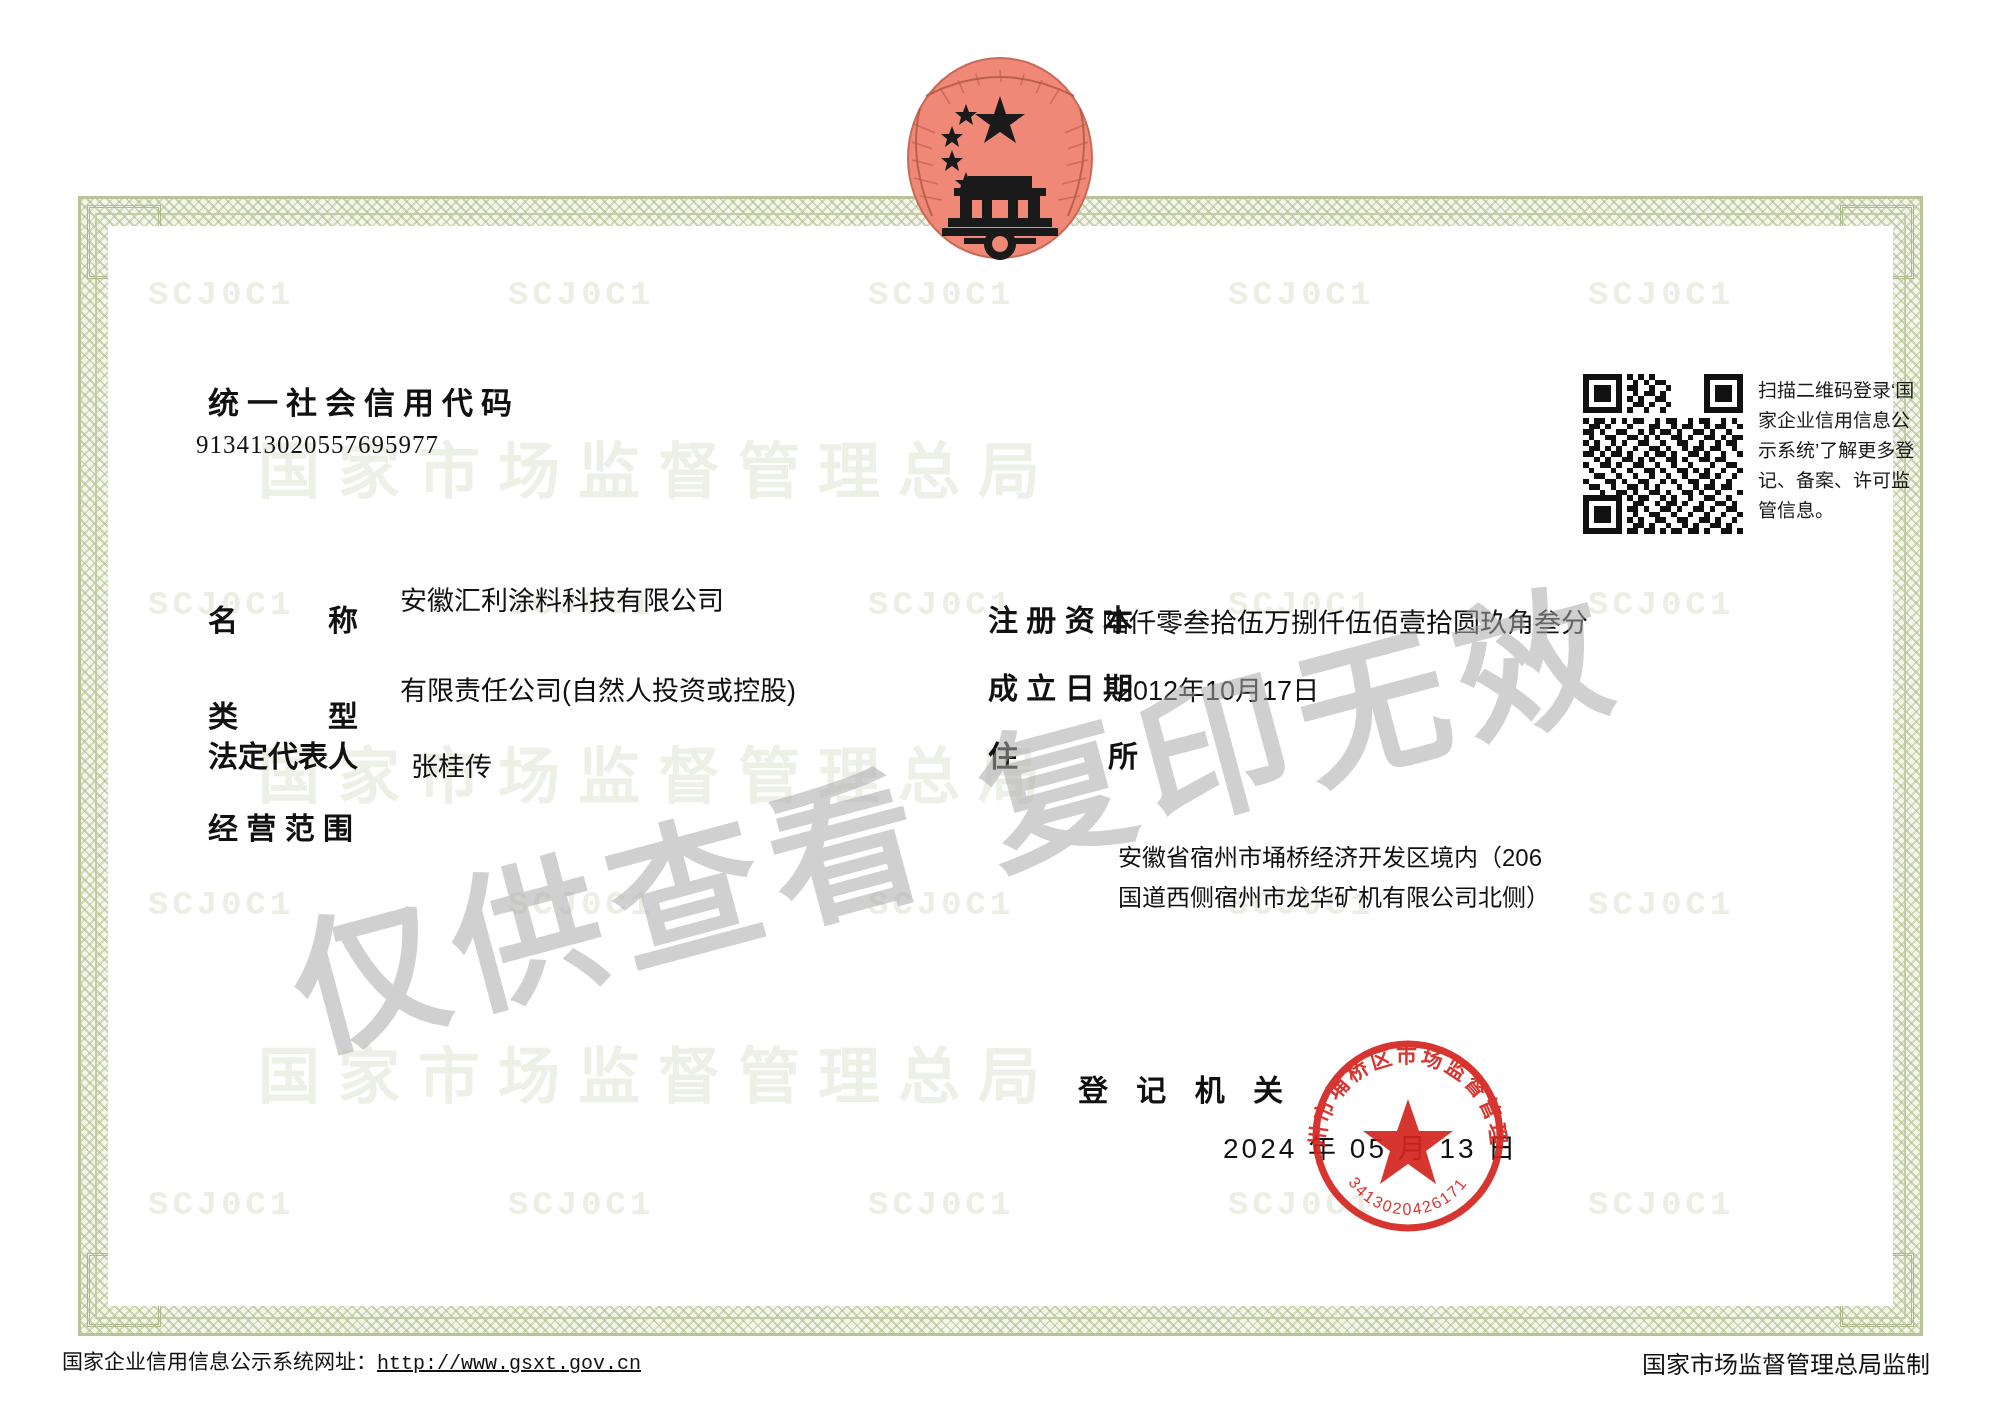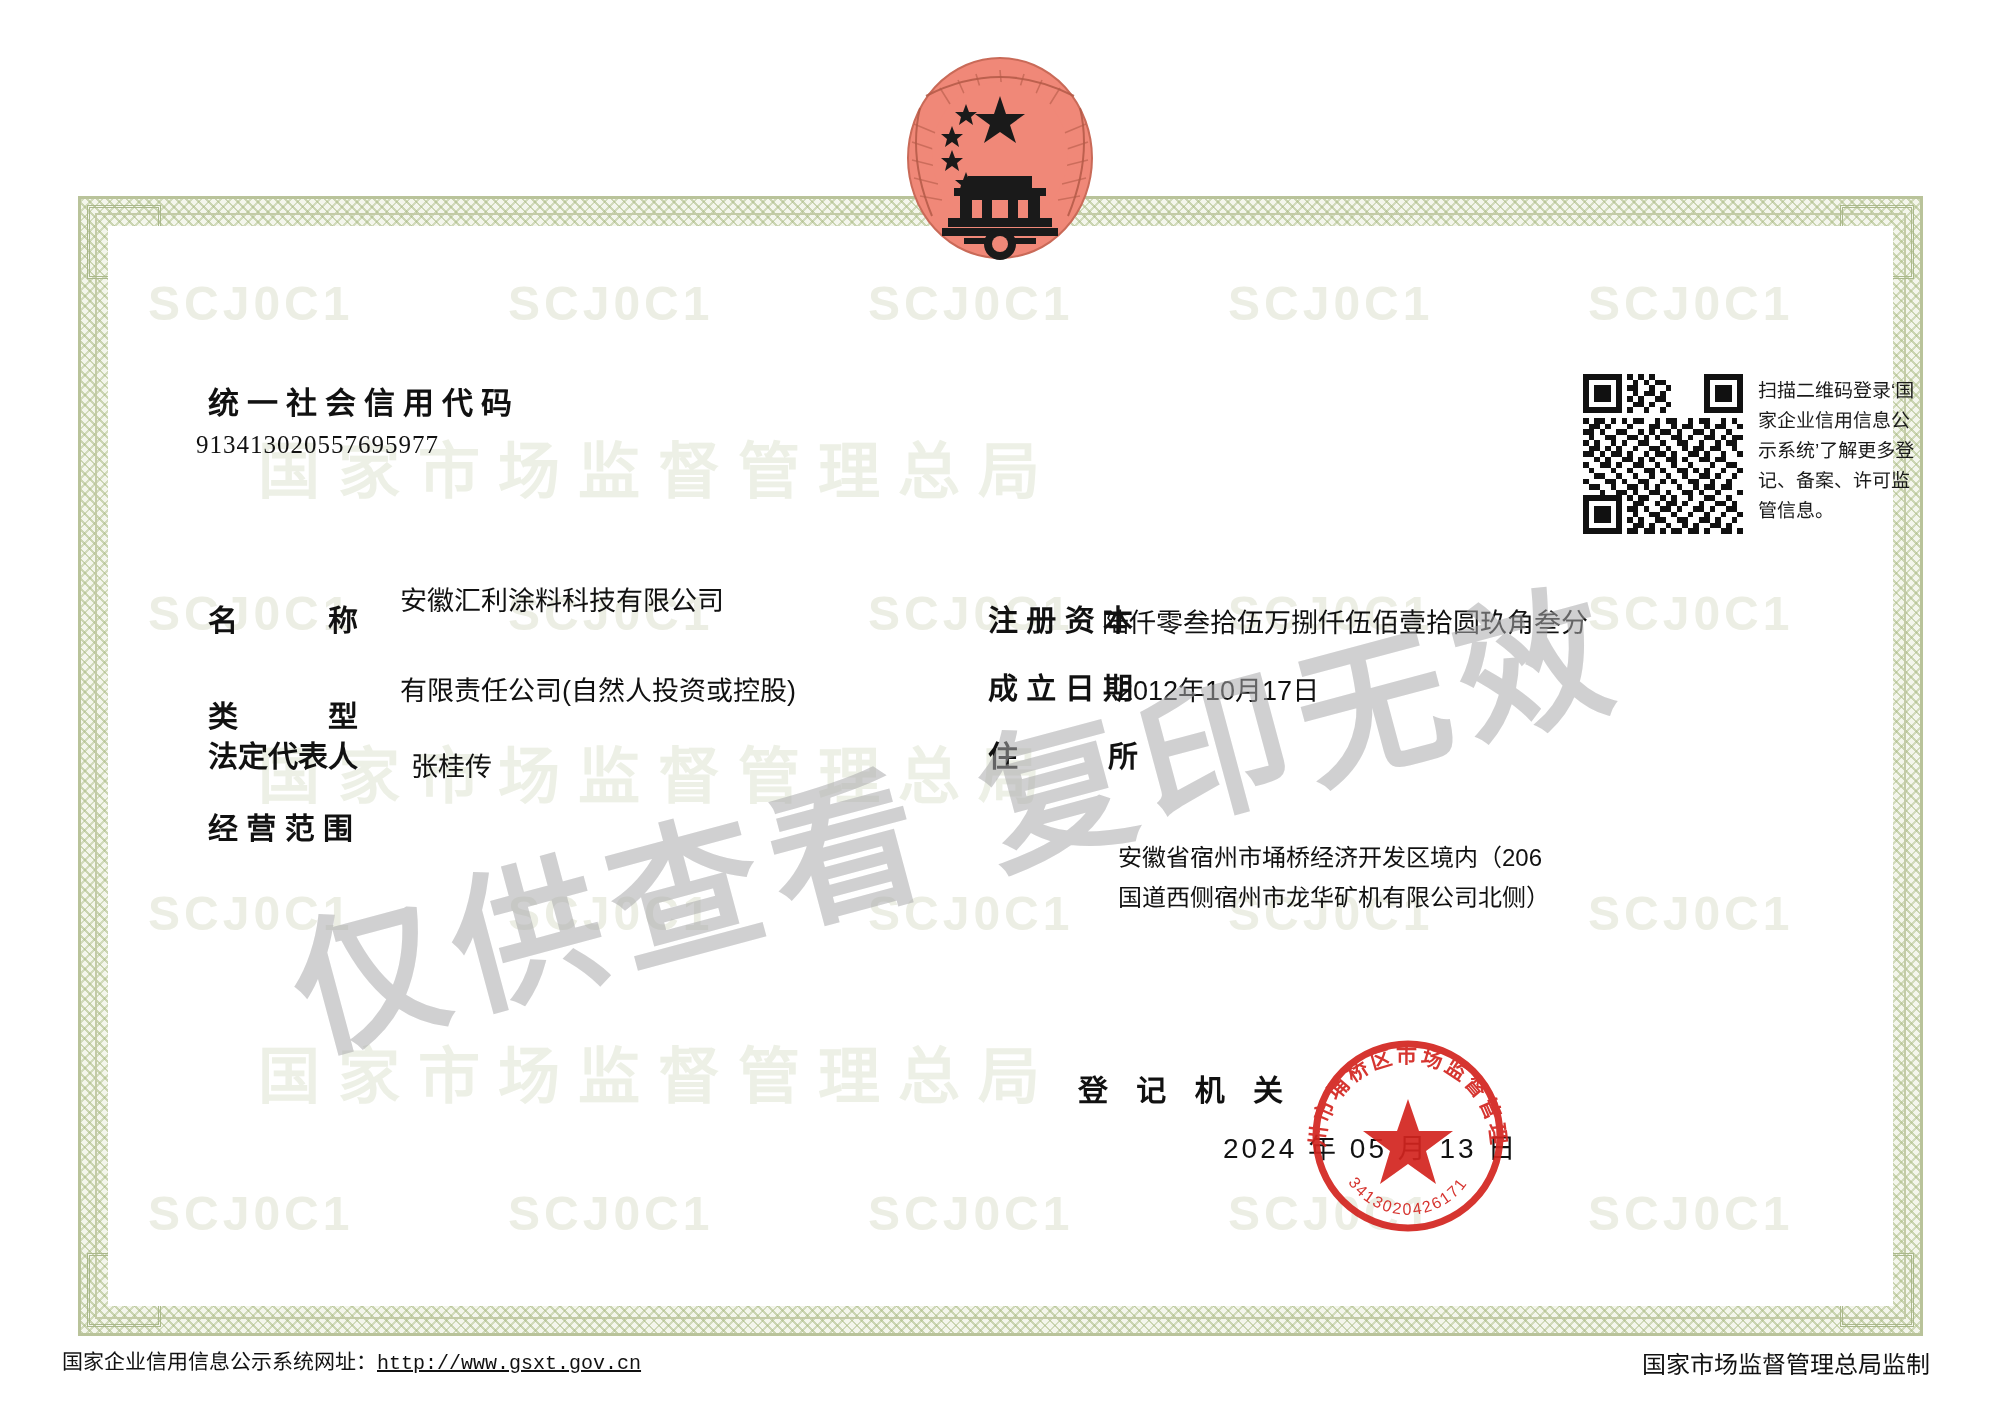--- a/index.html
+++ b/index.html
@@ -89,21 +89,21 @@
     z-index: 1;
   }
   .wm {
     position: absolute;
     color: #e9ece2;
     font-family: "Liberation Sans", sans-serif;
     font-weight: bold;
     letter-spacing: 4px;
     white-space: nowrap;
   }
-  .wm-code { font-size: 48px; color: #eceee4; }
+  .wm-code { font-size: 34px; color: #eceee4; font-family: Liberation Mono, monospace; }
   .wm-text {
     font-size: 62px;
     color: #edf0e6;
     letter-spacing: 18px;
   }
 
   
   .wm-red {
     position: absolute;
     left: 270px;

